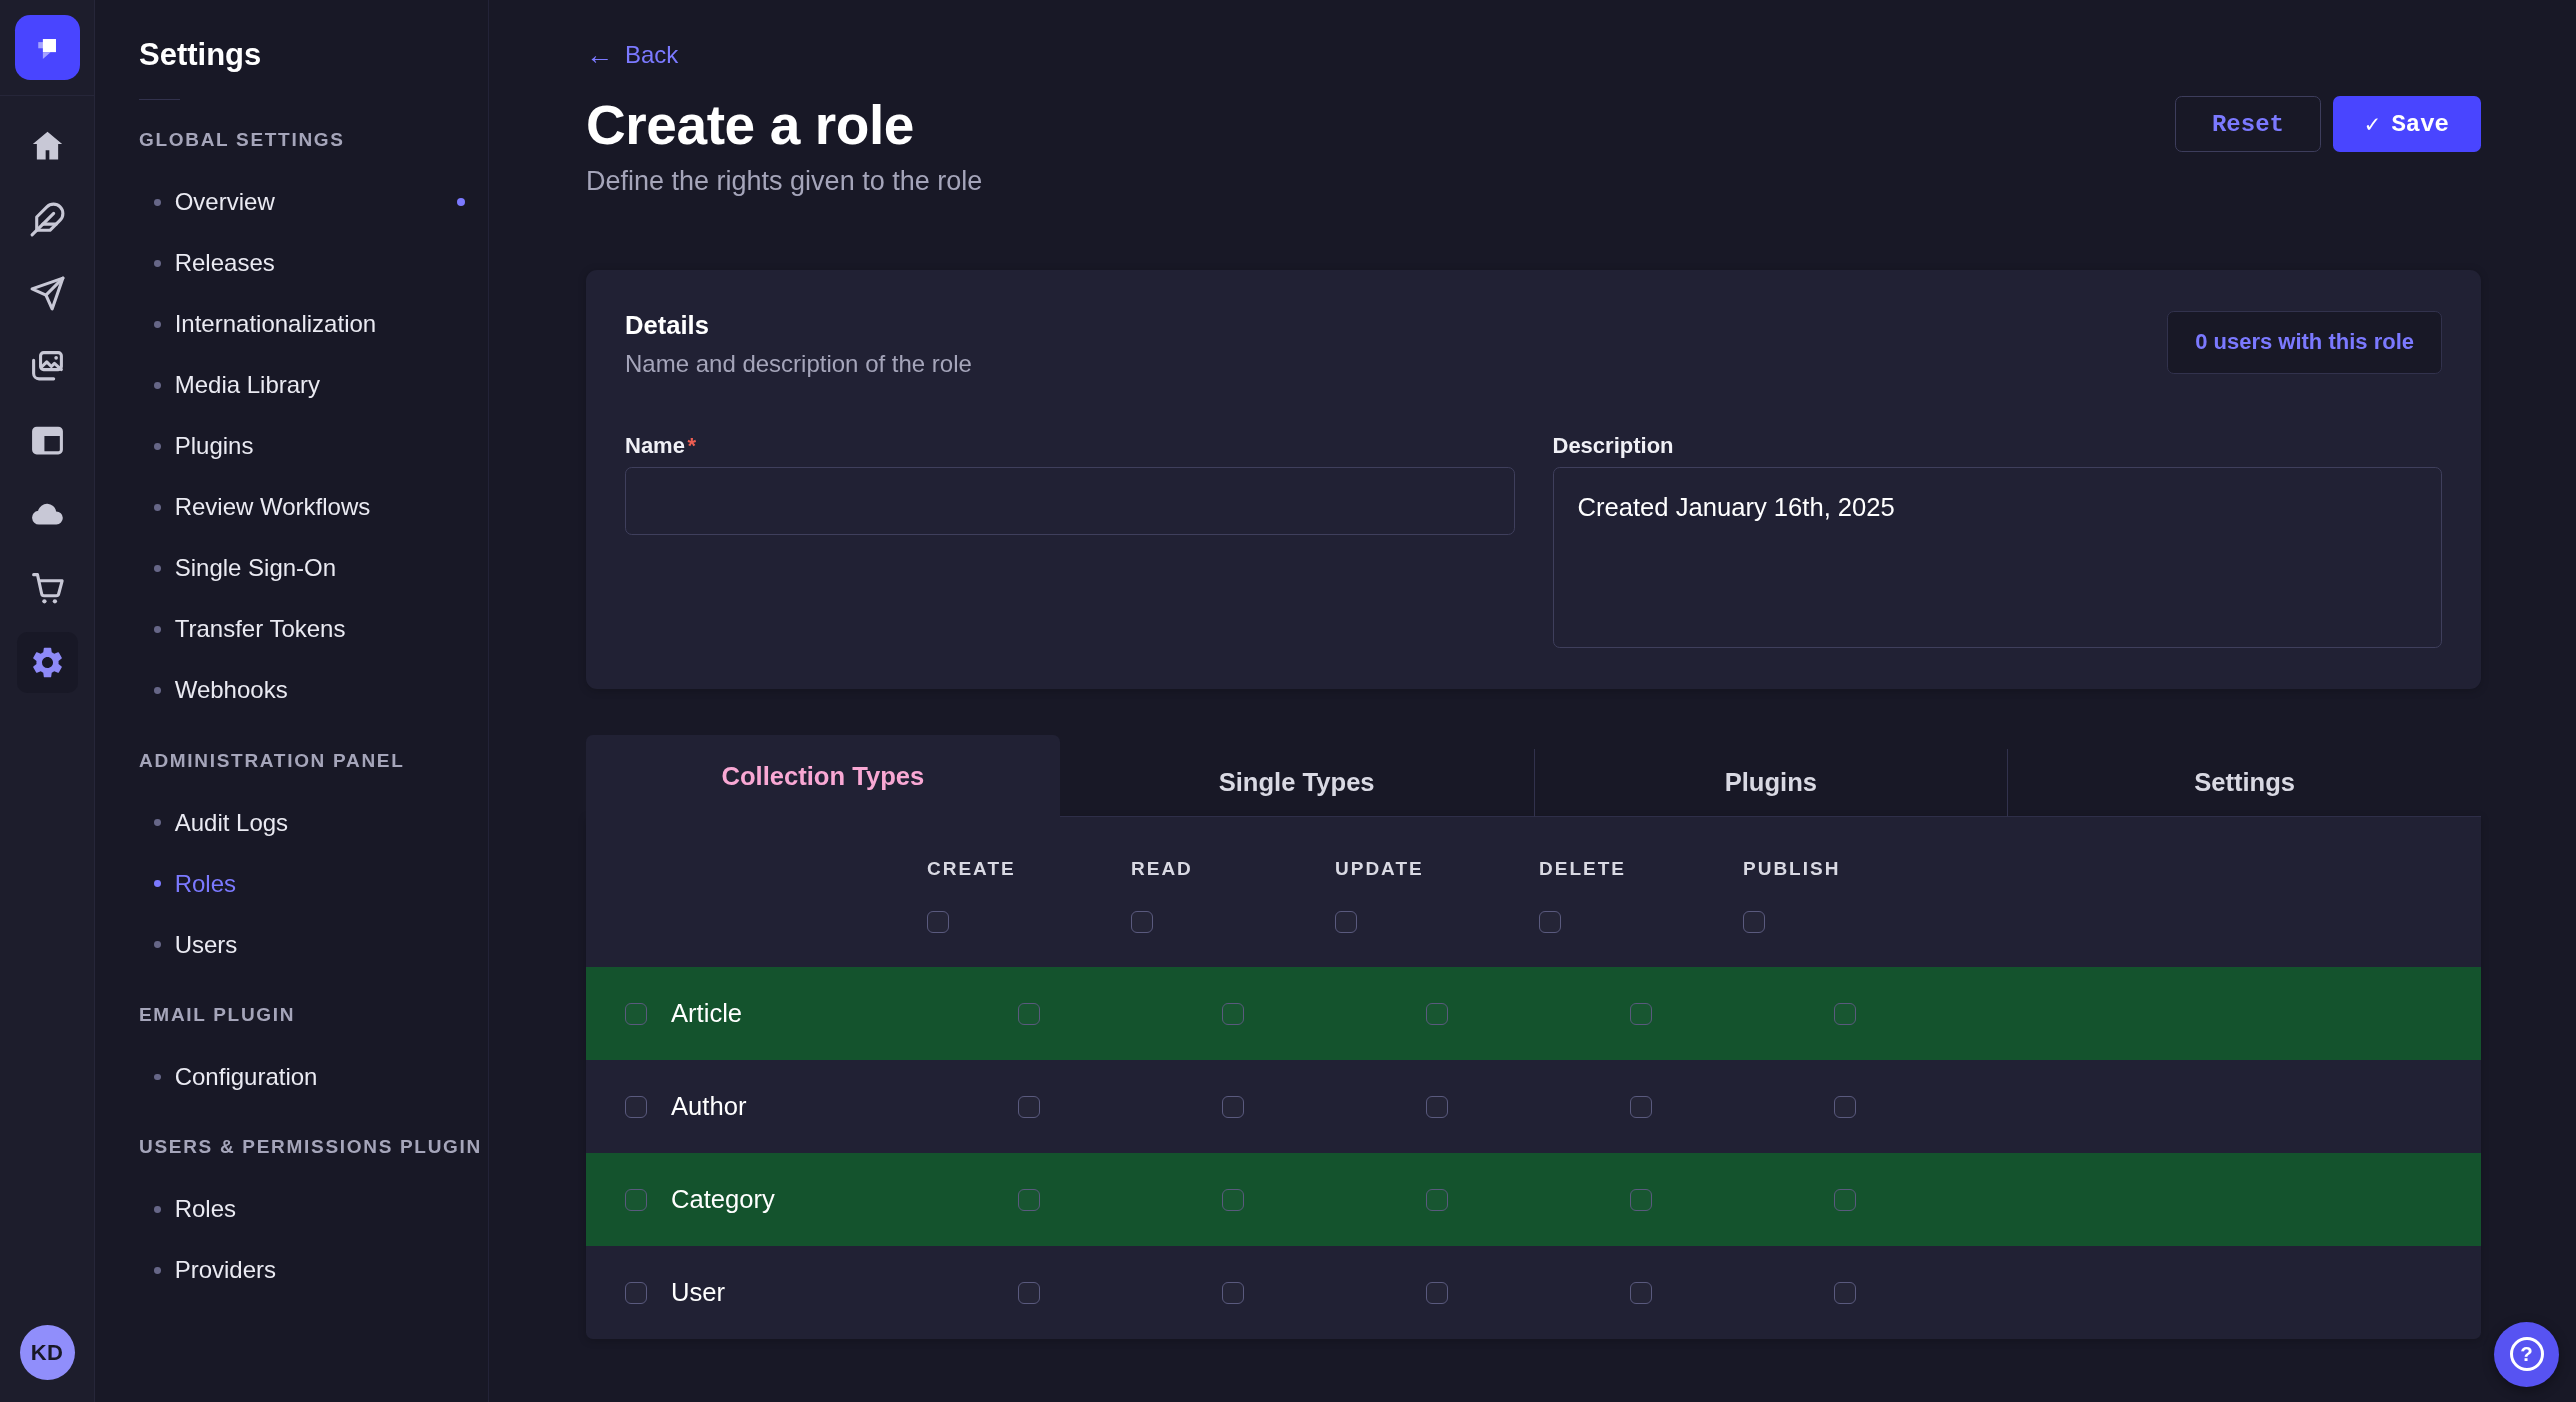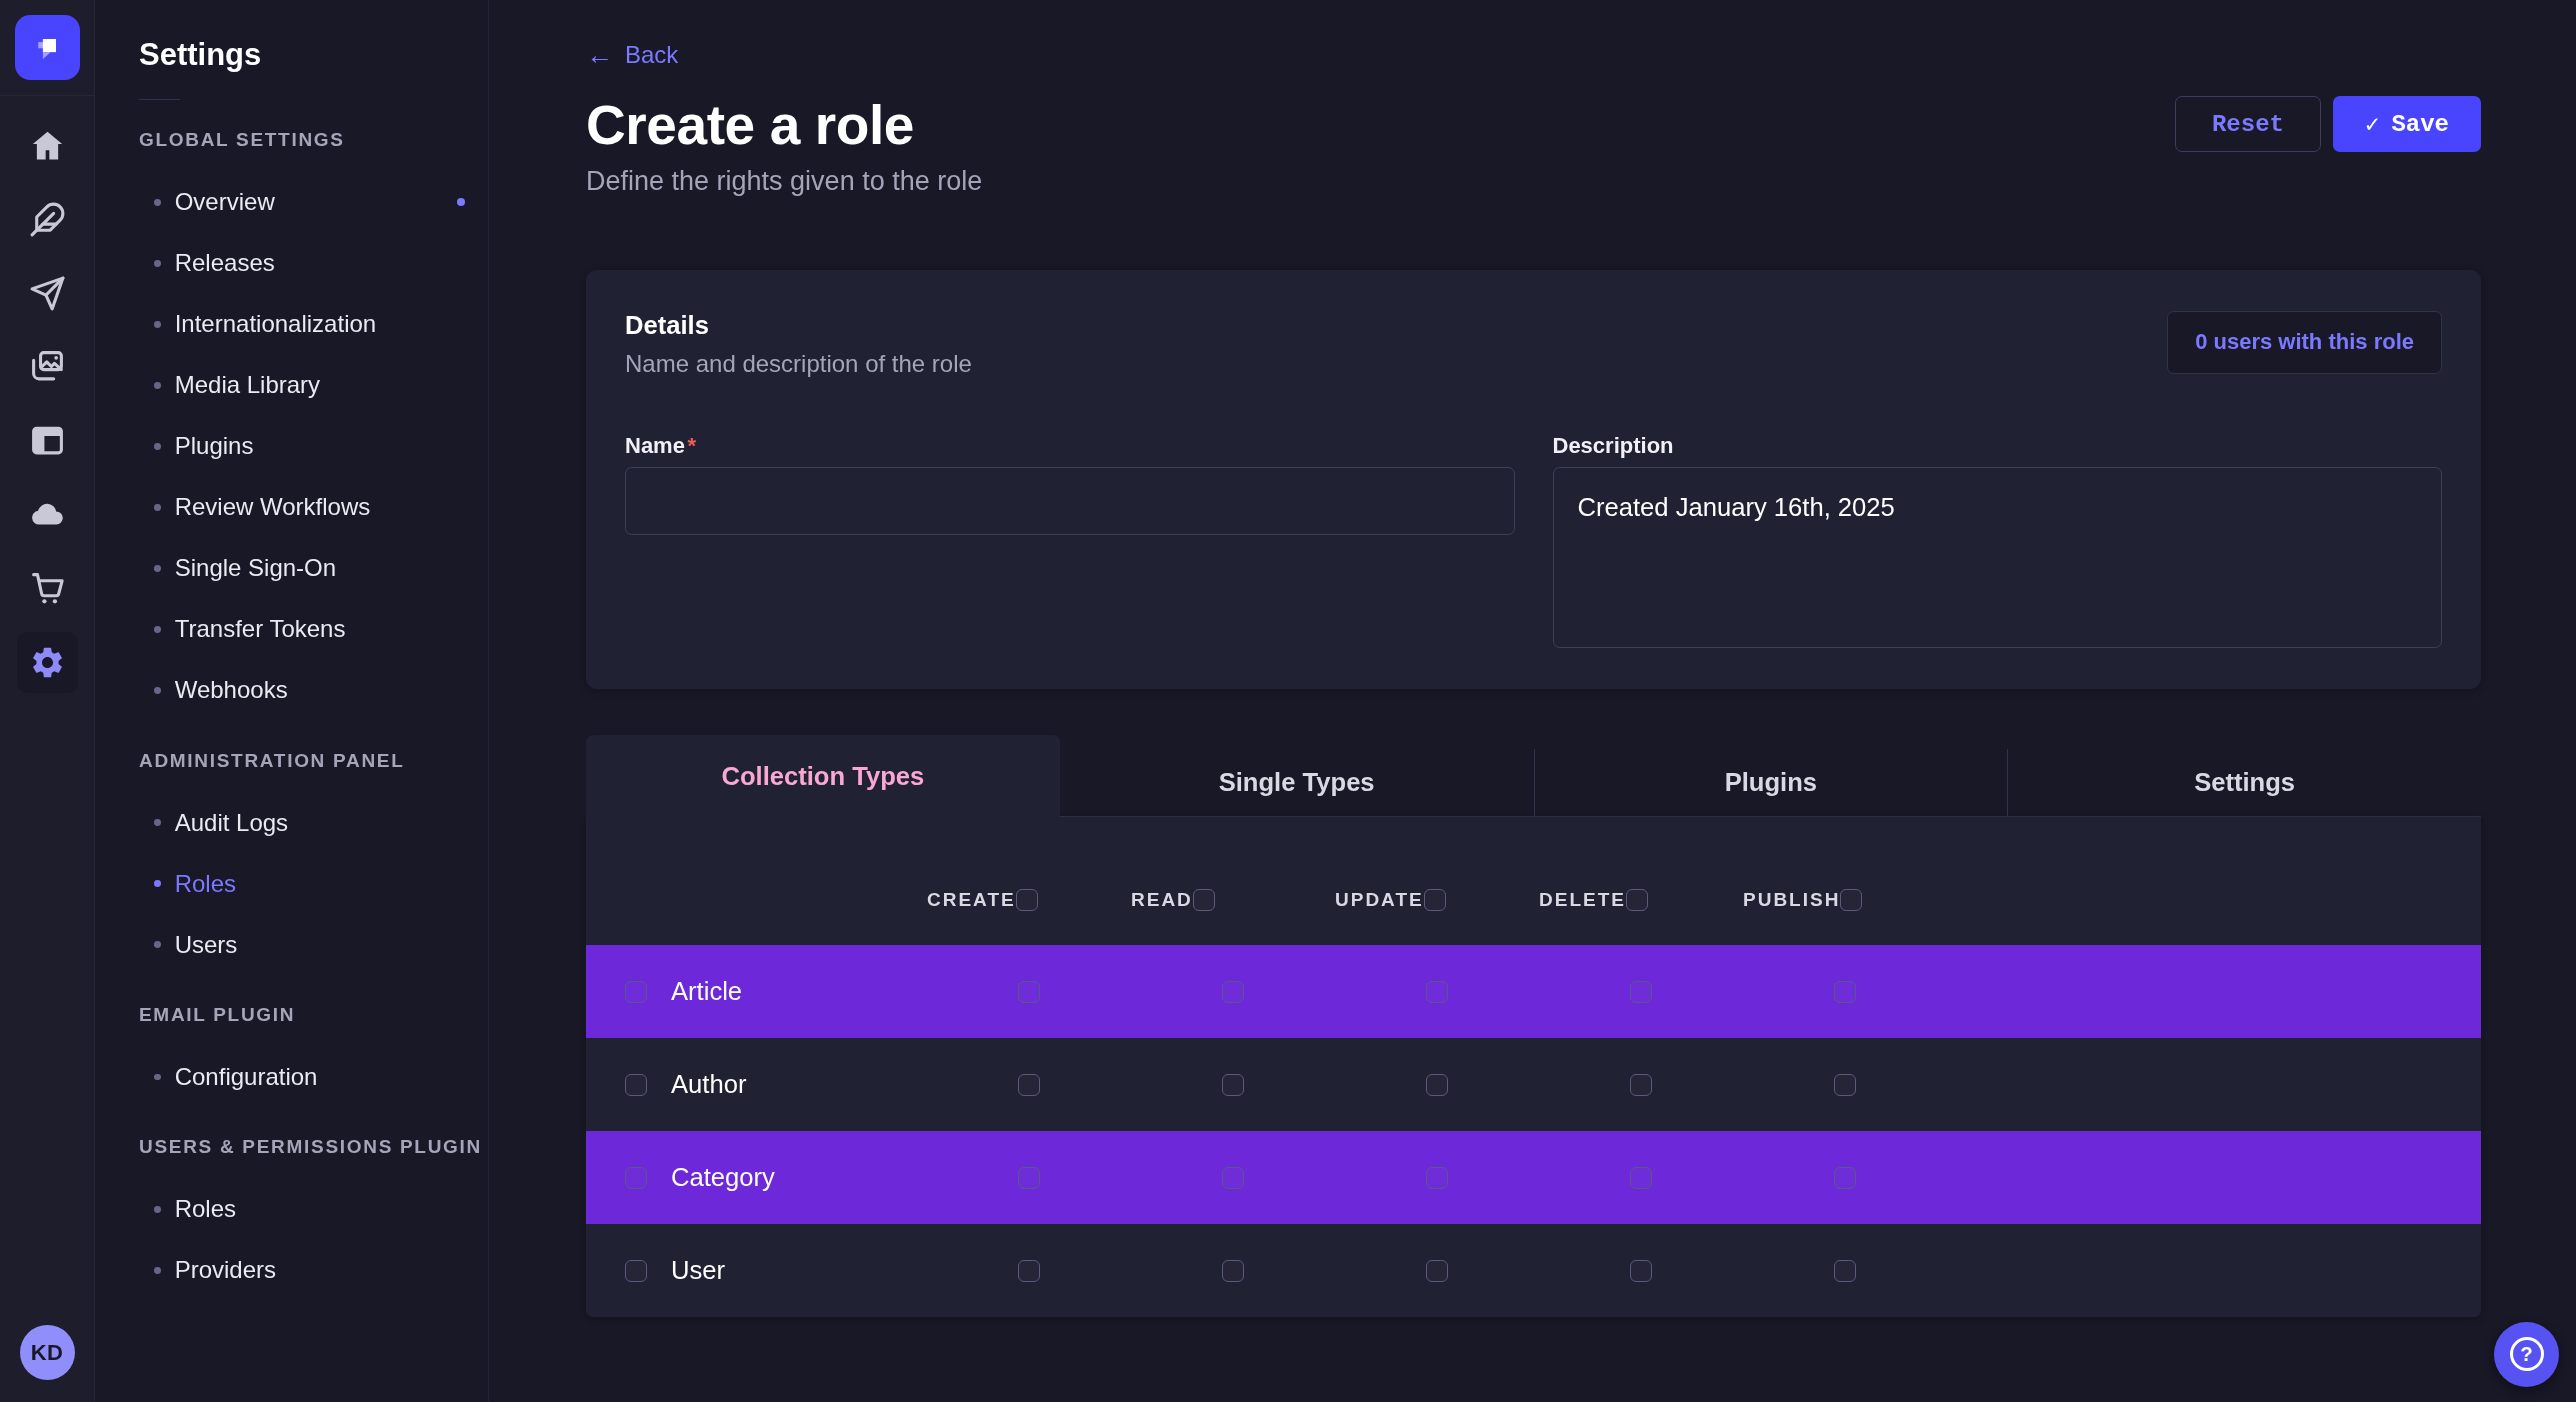--- a/index.html
+++ b/index.html
@@ -142,30 +142,30 @@
   .tab.active {
     height:82px; background:#212134; color:#f9a8d4;
     border-radius:6.8px 6.8px 0 0; border-bottom:none;
   }
   .tab.div-left { border-left:1.7px solid #32324d; }
 
   
   .perm-card { border-radius:0 0 6.8px 6.8px; overflow:hidden; }
   .perm-grid { display:grid; grid-template-columns:341px repeat(5,204px) 1fr; }
   .perm-header { padding:41px 0 34px 0; }
-  .perm-col-head { display:flex; flex-direction:row; align-items:flex-end; }
+  .perm-col-head { display:flex; flex-direction:column; align-items:flex-start; }
   .perm-col-label { font-size:19px; font-weight:700; letter-spacing:2px; color:#d9d9e3; }
   .perm-col-head .cb { margin-top:31px; }
   .cb {
     width:22px; height:22px; border-radius:6px;
     border:1.7px solid #5a5a7e; background:rgba(255,255,255,0.02);
     cursor:pointer; flex-shrink:0;
   }
   .perm-row { height:93px; align-items:center; }
-  .perm-row.dark { background:#6d28d9; }
+  .perm-row.dark { background:#14532d; }
   .perm-row-first { display:flex; align-items:center; gap:24px; padding-left:39px; }
   .perm-row-label { font-size:25.6px; color:#fff; }
   .perm-cell { display:flex; justify-content:center; }
 
   
   .help-btn {
     position:fixed; right:17px; bottom:15.3px;
     width:65px; height:65px; border-radius:50%;
     background:#5753f2; display:flex; align-items:center; justify-content:center;
     cursor:pointer; box-shadow:0 3.4px 12px rgba(0,0,0,.35);

